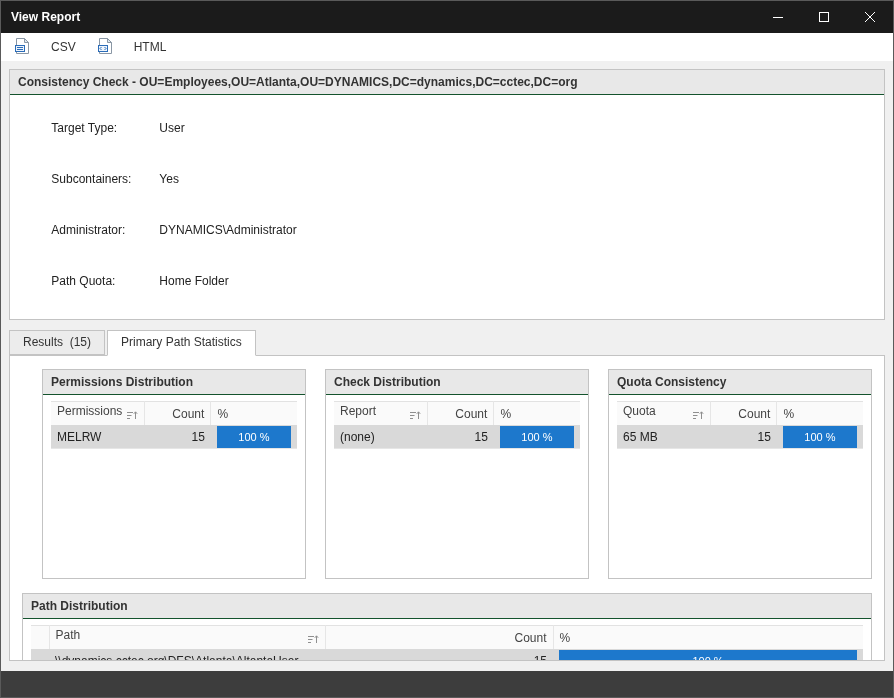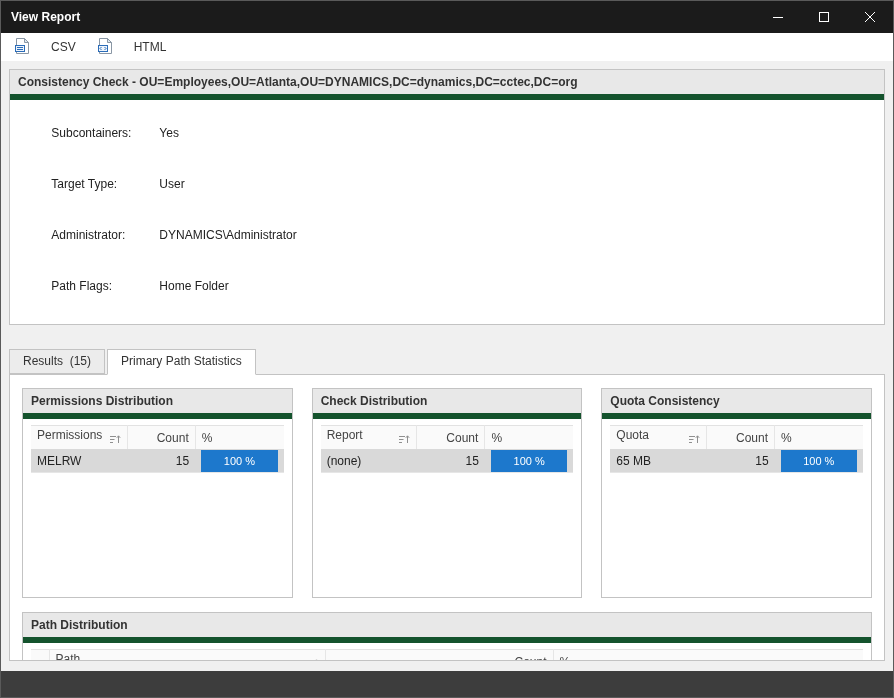--- a/index.html
+++ b/index.html
@@ -46,51 +46,51 @@
   
   .content {
     flex:1 1 auto;
     display:flex; flex-direction:column;
     padding:8px 8px 0 8px;
     background:#f0f0f0;
     overflow:hidden;
   }
   .groupbox { border:1px solid #c3c3c3; background:#fff; }
   .groupbox-header {
-    background:#e8e8e8; border-bottom:6px solid #14532d;
+    background:#e8e8e8; border-bottom:1px solid #14532d;
     font-weight:bold; color:#333;
     padding:5px 8px; font-size:12px;
   }
   .summary-fields { padding:8px 8px 12px 8px; background:#fff; }
   .field-row { line-height:17px; white-space:pre; }
   .field-label { display:inline-block; width:108px; color:#222; }
   .field-value { color:#222; }
   
-  .tabs { display:flex; margin-top:24px; position:relative; z-index:2; }
+  .tabs { display:flex; margin-top:10px; position:relative; z-index:2; }
   .tab {
     height:25px; line-height:23px;
     padding:0 13px;
     border:1px solid #c3c3c3;
     background:#ececec; color:#333;
     margin-right:2px; cursor:pointer;
     white-space:pre;
   }
   .tab.active {
     background:#fff; border-bottom:1px solid #fff;
     margin-bottom:-1px; height:26px;
   }
   .tab-panel {
     flex:1 1 auto;
     border:1px solid #c3c3c3; background:#fff;
     margin-bottom:10px;
     padding:13px 12px;
     display:flex; flex-direction:column;
     overflow:hidden;
   }
-  .stats-row { display:flex; gap:19px; }
+  .stats-row { display:flex; gap:19px;margin-left:20px; }
   .stats-row .groupbox { flex:1 1 0; height:210px; display:flex; flex-direction:column; }
   .gb-body { padding:6px 8px; flex:1 1 auto; overflow:hidden; }
   .path-box { margin-top:14px; height:212px; display:flex; flex-direction:column; }
   
   table.stat-table { width:100%; border-collapse:collapse; table-layout:fixed; }
   table.stat-table th {
     font-weight:normal; text-align:left; color:#444;
     background:#fafafa;
     border-top:1px solid #e2e2e2;
     border-bottom:1px solid #d9d9d9;
@@ -176,30 +176,30 @@
       <span>HTML</span>
     </button>
   </div>
 
   <div class="content">
 
     <div class="groupbox">
       <div class="groupbox-header">Consistency Check - OU=Employees,OU=Atlanta,OU=DYNAMICS,DC=dynamics,DC=cctec,DC=org</div>
       <div class="summary-fields">
         <div class="field-row">
+          <span class="field-label">Target Type:</span><span class="field-value">User</span>
+        </div>
+        <div class="field-row">
           <span class="field-label">Subcontainers:</span><span class="field-value">Yes</span>
-        </div>
-        <div class="field-row">
-          <span class="field-label">Target Type:</span><span class="field-value">User</span>
         </div>
         <div class="field-row">
           <span class="field-label">Administrator:</span><span class="field-value">DYNAMICS\Administrator</span>
         </div>
         <div class="field-row">
-          <span class="field-label">Path Flags:</span><span class="field-value">Home Folder</span>
+          <span class="field-label">Path Quota:</span><span class="field-value">Home Folder</span>
         </div>
       </div>
     </div>
 
     <div class="tabs">
       <div class="tab">Results  (15)</div>
       <div class="tab active">Primary Path Statistics</div>
     </div>
 
     <div class="tab-panel">

